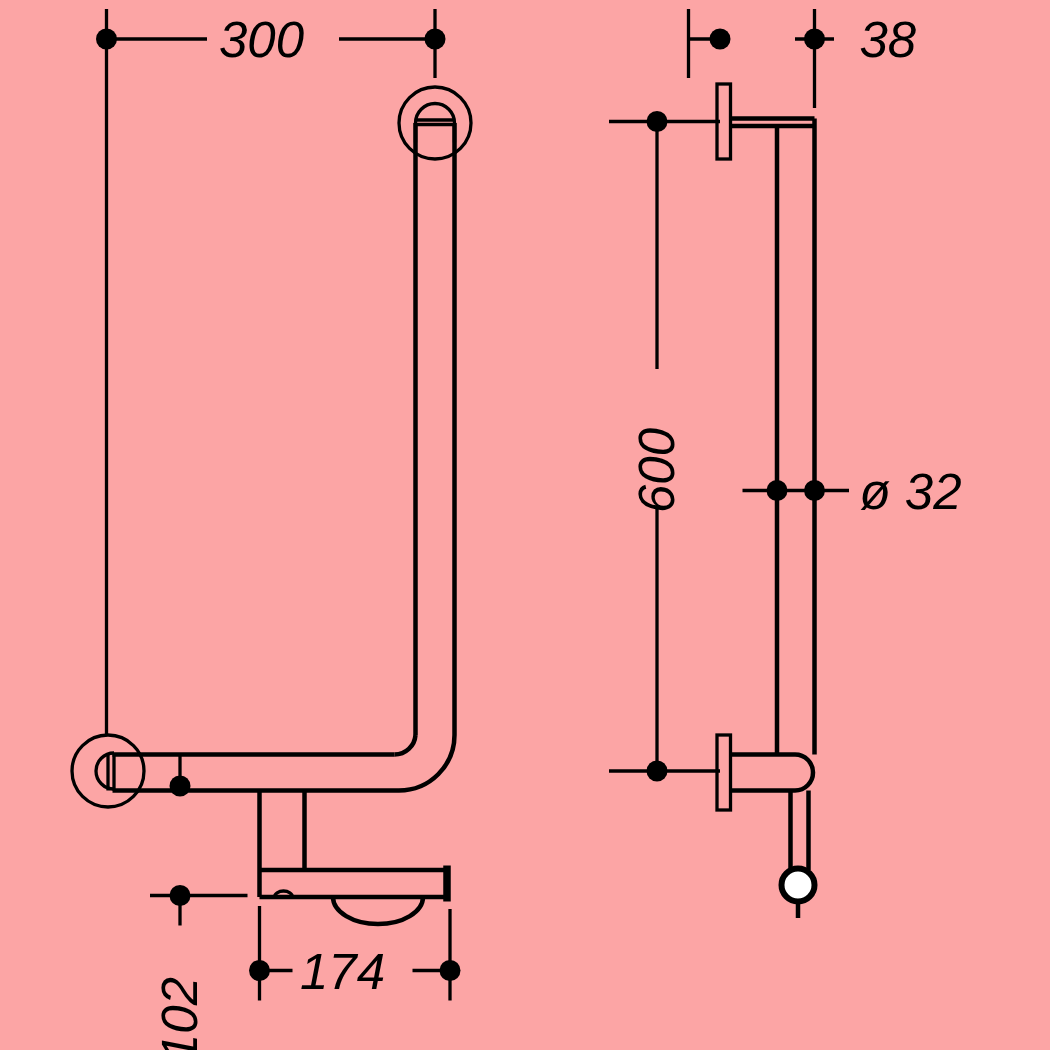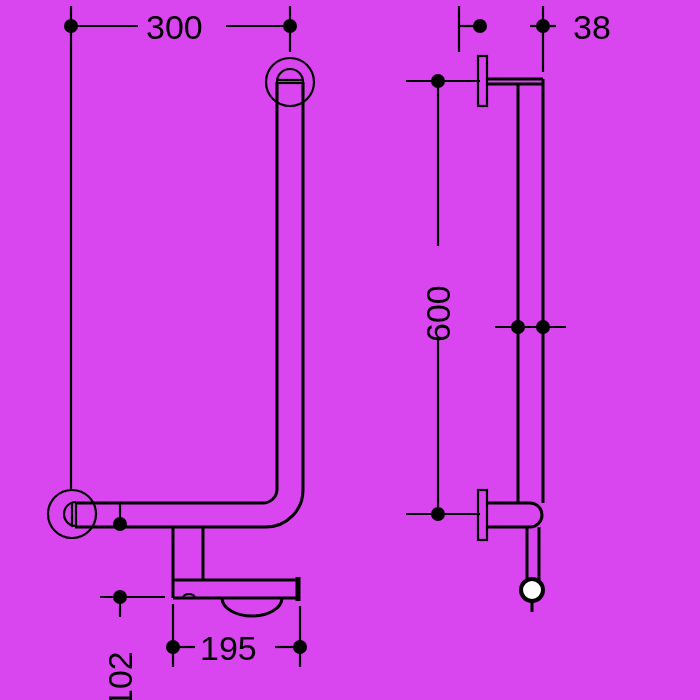--- a/index.html
+++ b/index.html
@@ -1,16 +1,16 @@
 <!DOCTYPE html>
 <html><head>
 <meta charset="utf-8">
 <style>
   html,body{margin:0;padding:0;background:#fff;}
-  #canvas{position:relative;width:700px;height:700px;background:#d946ef;overflow:hidden;}
+  #canvas{position:relative;width:700px;height:700px;background:#fca5a5;overflow:hidden;font-style:italic;}
   svg{position:absolute;left:0;top:0;}
   .ln{stroke:#000;stroke-width:2.2;fill:none;}
   .thk{stroke:#000;stroke-width:3;fill:none;}
   .wf{stroke:#000;stroke-width:3;fill:#fff;}
   .dot{fill:#000;}
   .lbl{position:absolute;font-family:"Liberation Sans",sans-serif;font-size:34px;color:#000;line-height:1;white-space:nowrap;}
 </style>
 </head>
 <body>
 
@@ -100,16 +100,17 @@
 
       <line class="thk" x1="527" y1="527" x2="527" y2="580"></line>
       <line class="thk" x1="539" y1="527" x2="539" y2="580"></line>
       <circle class="wf" cx="532" cy="590" r="11" style="stroke-width:4"></circle>
       <line class="thk" x1="532" y1="601" x2="532" y2="612"></line>
     </g>
   </svg>
 
   <div class="lbl" style="left:146px;top:10px;">300</div>
   <div class="lbl" style="left:573px;top:10px;">38</div>
-  <div class="lbl" style="left:200px;top:631px;">195</div>
+  <div class="lbl" style="left:573px;top:311px;">ø 32</div>
+  <div class="lbl" style="left:200px;top:631px;">174</div>
   <div class="lbl" style="left:388px;top:275px;transform:rotate(-90deg);transform-origin:50px 17px;">600</div>
   <div class="lbl" style="left:70px;top:641px;transform:rotate(-90deg);transform-origin:50px 17px;">102</div>
 </div>
 
 </body></html>

